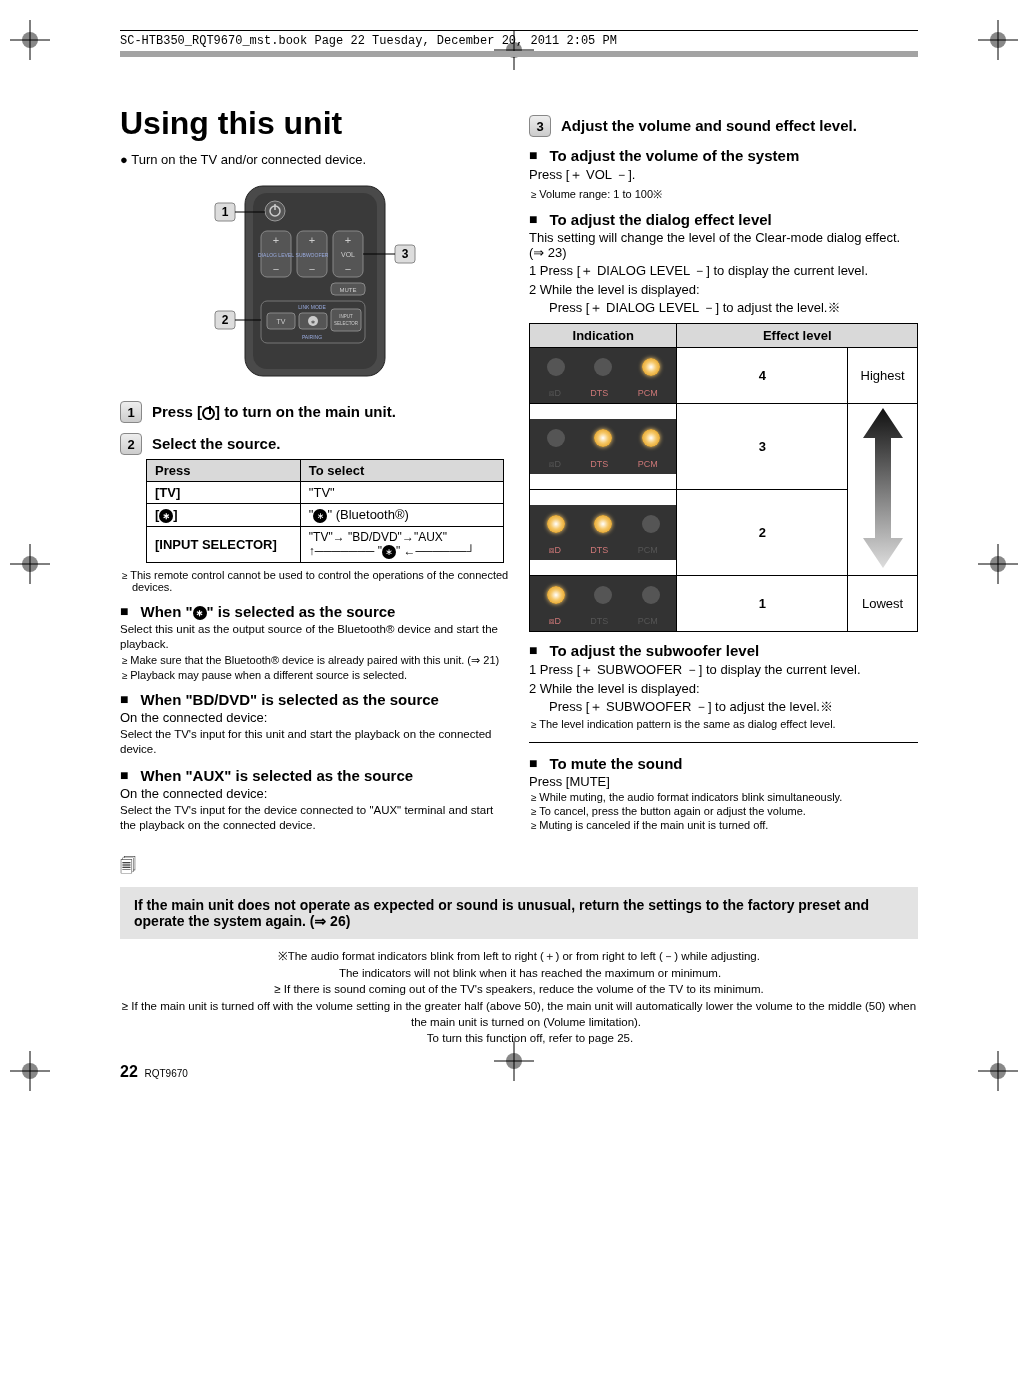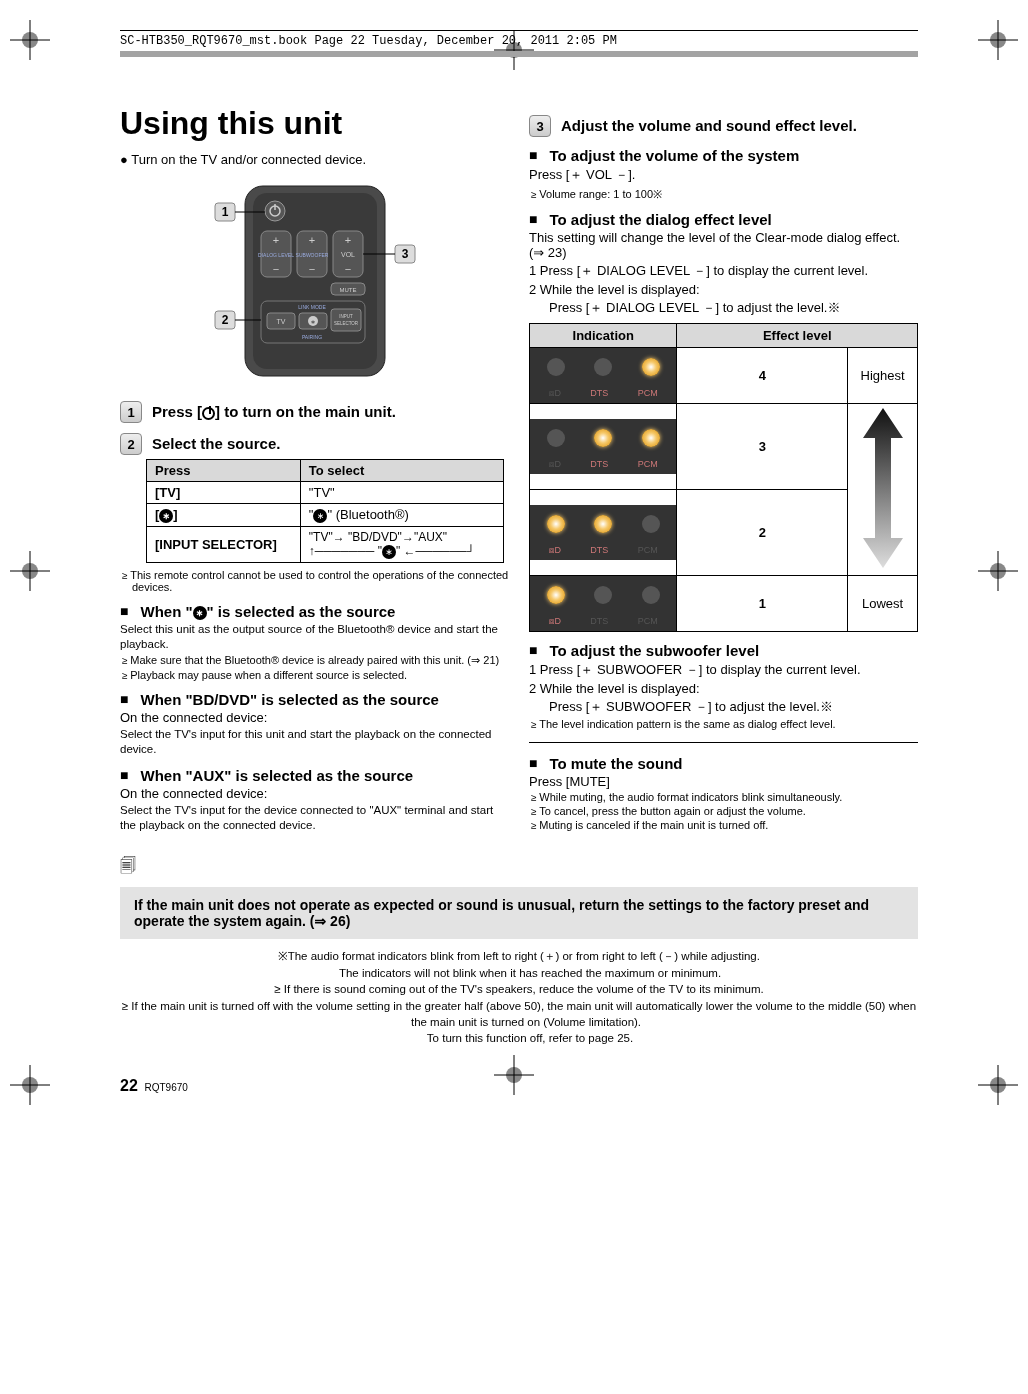--- a/index.html
+++ b/index.html
@@ -179,21 +179,21 @@
   }
   .footnotes p {
     font-size: 11.5px;
     padding-left: 14px;
     text-indent: -14px;
     line-height: 1.35;
     margin: 1px 0;
     text-align: center;
   }
   .page-num {
-    margin-top: 30px;
+    margin-top: 16px;
     font-size: 12px;
   }
   .page-num b { font-size: 16px; }
   .ol-num { font-size: 13px; padding-left: 20px; text-indent: -20px; margin: 2px 0;}
   .divider { border-top: 1px solid #000; margin: 12px 0;}
   .bt-glyph {
     display:inline-block; width:14px; height:14px; border-radius:50%;
     background:#000; color:#fff; font-size:9px; line-height:14px; text-align:center;
     vertical-align: middle;
   }

